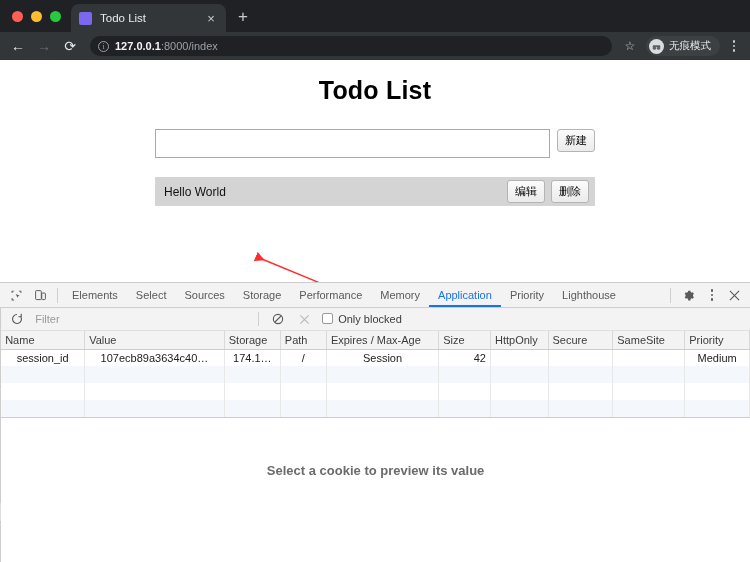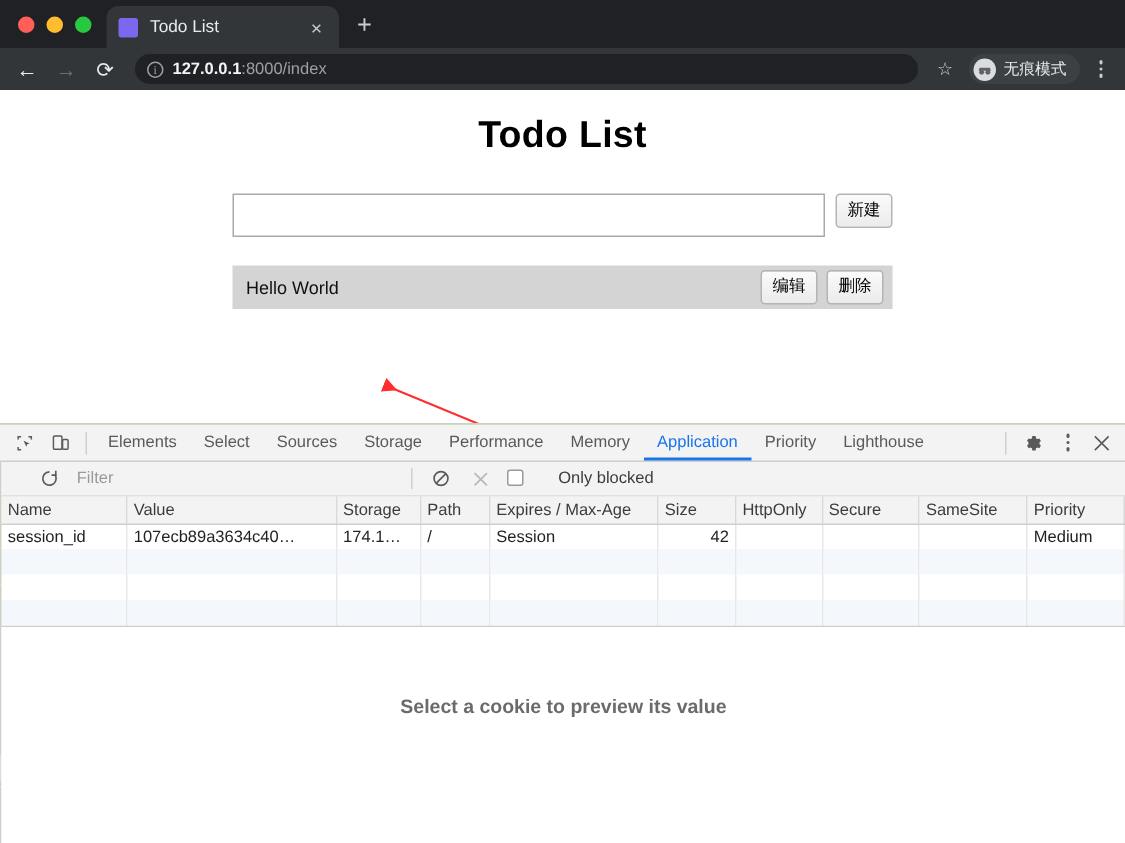--- a/index.html
+++ b/index.html
@@ -282,38 +282,38 @@
   .dt-tree-item.indent2 { padding-left: 36px; }
   .dt-tree-item.selected { background: #dcdcdc; }
 
   .dt-main { flex: 1 1 auto; display: flex; flex-direction: column; min-width: 0; background: #fff; }
   .cookie-toolbar {
     height: 23px;
     display: flex;
     align-items: center;
     gap: 2px;
     border-bottom: 1px solid #e0e0e0;
-    padding: 0 20px;
+    padding: 0 4px;
     background: #f3f3f3;
   }
   .filter-input {
     flex: 0 0 auto;
     width: 220px;
     height: 17px;
     border: none;
     background: transparent;
     font-size: 11px;
     color: #5a5a5a;
     outline: none;
     font-family: "Liberation Sans", sans-serif;
     padding-left: 4px;
   }
   .filter-input::placeholder { color: #9a9a9a; }
   .vline { width: 1px; height: 14px; background: #d0d0d0; margin: 0 5px; }
-  .chk-label { display: flex; gap: 23px; font-size: 11px; color: #3c3c3c; margin-left: 4px; }
+  .chk-label { display: flex; gap: 5px; font-size: 11px; color: #3c3c3c; margin-left: 4px; }
   .chk-box { width: 11px; height: 11px; border: 1px solid #9a9a9a; border-radius: 2px; background: #fff; }
 
   .cookie-table { width: 100%; border-collapse: collapse; table-layout: fixed; font-size: 11px; }
   .cookie-table th {
     background: #f3f3f3;
     border-bottom: 1px solid #cdcdcd;
     border-right: 1px solid #d8d8d8;
     font-weight: normal;
     color: #3c3c3c;
     text-align: left;
@@ -323,20 +323,21 @@
     overflow: hidden;
   }
   .cookie-table td {
     border-right: 1px solid #e8e8e8;
     padding: 2px 4px;
     height: 17px;
     color: #222;
     white-space: nowrap;
     overflow: hidden;
     text-overflow: ellipsis;
+    text-align: center;
   }
   .cookie-table td.num { text-align: right; }
   .cookie-table tr.stripe td { background: #f4f7fb; }
   .table-wrap { border-bottom: 1px solid #cdcdcd; }
 
   .preview-pane {
     flex: 1 1 auto;
     display: flex;
     align-items: center;
     justify-content: center;

